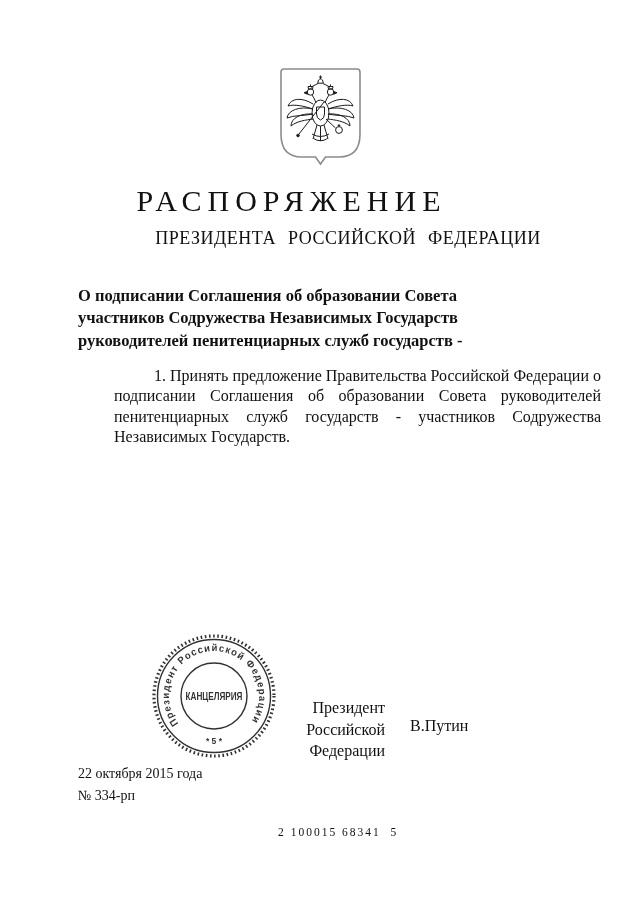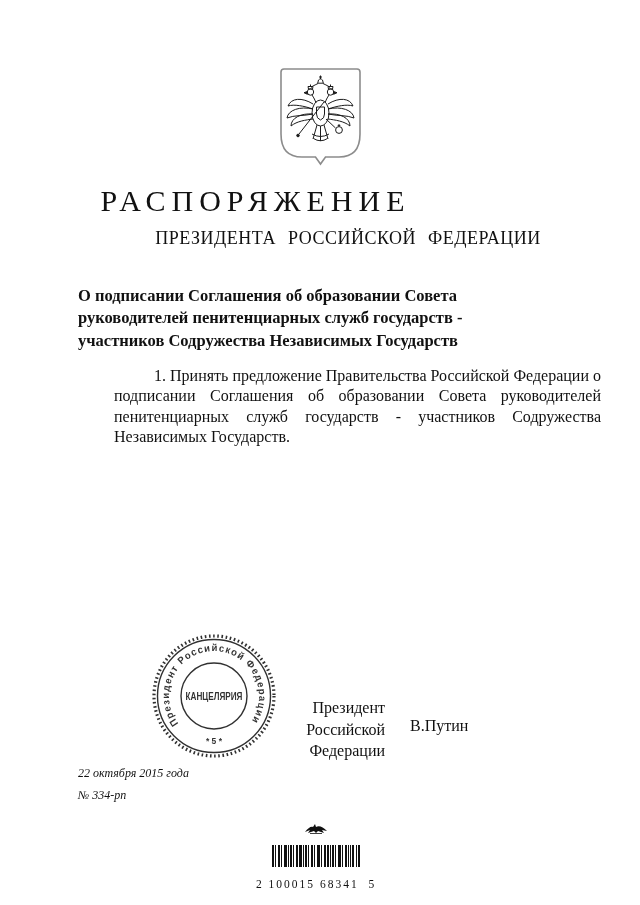--- a/index.html
+++ b/index.html
@@ -4,45 +4,45 @@
 <style>
   html,body{margin:0;padding:0;background:#e8e8e8;}
   .page{
     position:relative;width:640px;height:905px;background:#ffffff;
     font-family:"Liberation Serif",serif;color:#111;overflow:hidden;
     margin:0 auto;
   }
   .emblem{position:absolute;left:280px;top:68px;width:81px;height:98px;}
   .doc-title{
     position:absolute;left:0;top:184px;width:511px;margin:0;
-    text-align:center;font-size:30px;font-weight:normal;letter-spacing:6px;
+    text-align:center;font-size:30px;font-weight:normal;letter-spacing:6px;padding-left:36px;
   }
   .doc-subtitle{
     position:absolute;left:0;top:228px;width:640px;
     text-align:center;font-size:18px;letter-spacing:0.5px;word-spacing:7px;padding-left:28px;
   }
   .subject{
     position:absolute;left:78px;top:285px;width:487px;
     text-align:left;font-weight:bold;font-size:16.5px;line-height:22.4px;
   }
   .body-text{
     position:absolute;left:78px;top:366px;width:487px;
     font-size:16px;line-height:20.3px;text-align:justify;margin-left:36px;
   }
   .body-text p{margin:0;text-indent:40px;}
   .stamp{position:absolute;left:150px;top:630px;width:128px;height:132px;opacity:0.88;z-index:2;}
   .sig-title{
     position:absolute;left:233px;top:697px;width:152px;
     text-align:right;font-size:16px;line-height:21.5px;z-index:1;
   }
   .sig-name{position:absolute;left:410px;top:717px;font-size:16px;z-index:1;}
-  .date-block{position:absolute;left:78px;top:763px;font-size:12px;line-height:21.5px;font-style:italic;}
+  .date-block{position:absolute;left:78px;top:763px;font-size:14px;line-height:21.5px;}
   .barcode{
     position:absolute;left:256px;top:821px;width:120px;
-    display:flex;flex-direction:column;align-items:center;gap:11px;
+    display:flex;flex-direction:row;align-items:center;gap:11px;
   }
   .barcode .digits{
     font-size:11.5px;letter-spacing:2px;margin-top:0px;white-space:pre;
   }
   svg text{font-family:"Liberation Sans",sans-serif;}
 </style>
 </head>
 <body>
 
 <div class="page">
@@ -83,22 +83,22 @@
       <circle cx="59" cy="59" r="3.4"></circle>
       <path d="M59,55.6 v-2.4 M57.7,54.4 h2.6 M46,48 L55.5,57"></path>
     </g>
   </svg>
 
   <h1 class="doc-title">РАСПОРЯЖЕНИЕ</h1>
   <div class="doc-subtitle">ПРЕЗИДЕНТА РОССИЙСКОЙ ФЕДЕРАЦИИ</div>
 
   <div class="subject">
     <div>О подписании Соглашения об образовании Совета</div>
+    <div>участников Содружества Независимых Государств</div>
     <div>руководителей пенитенциарных служб государств -</div>
-    <div>участников Содружества Независимых Государств</div>
   </div>
 
   <div class="body-text">
     <p>1. Принять предложение Правительства Российской Федерации о подписании Соглашения об образовании Совета руководителей пенитенциарных служб государств - участников Содружества Независимых Государств.</p>
   </div>
 
   <svg class="stamp" viewBox="0 0 128 132">
     <defs>
       <path id="ringPath" d="M28.5,93.7 A45,45 0 1 1 99.5,93.7"></path>
     </defs>

